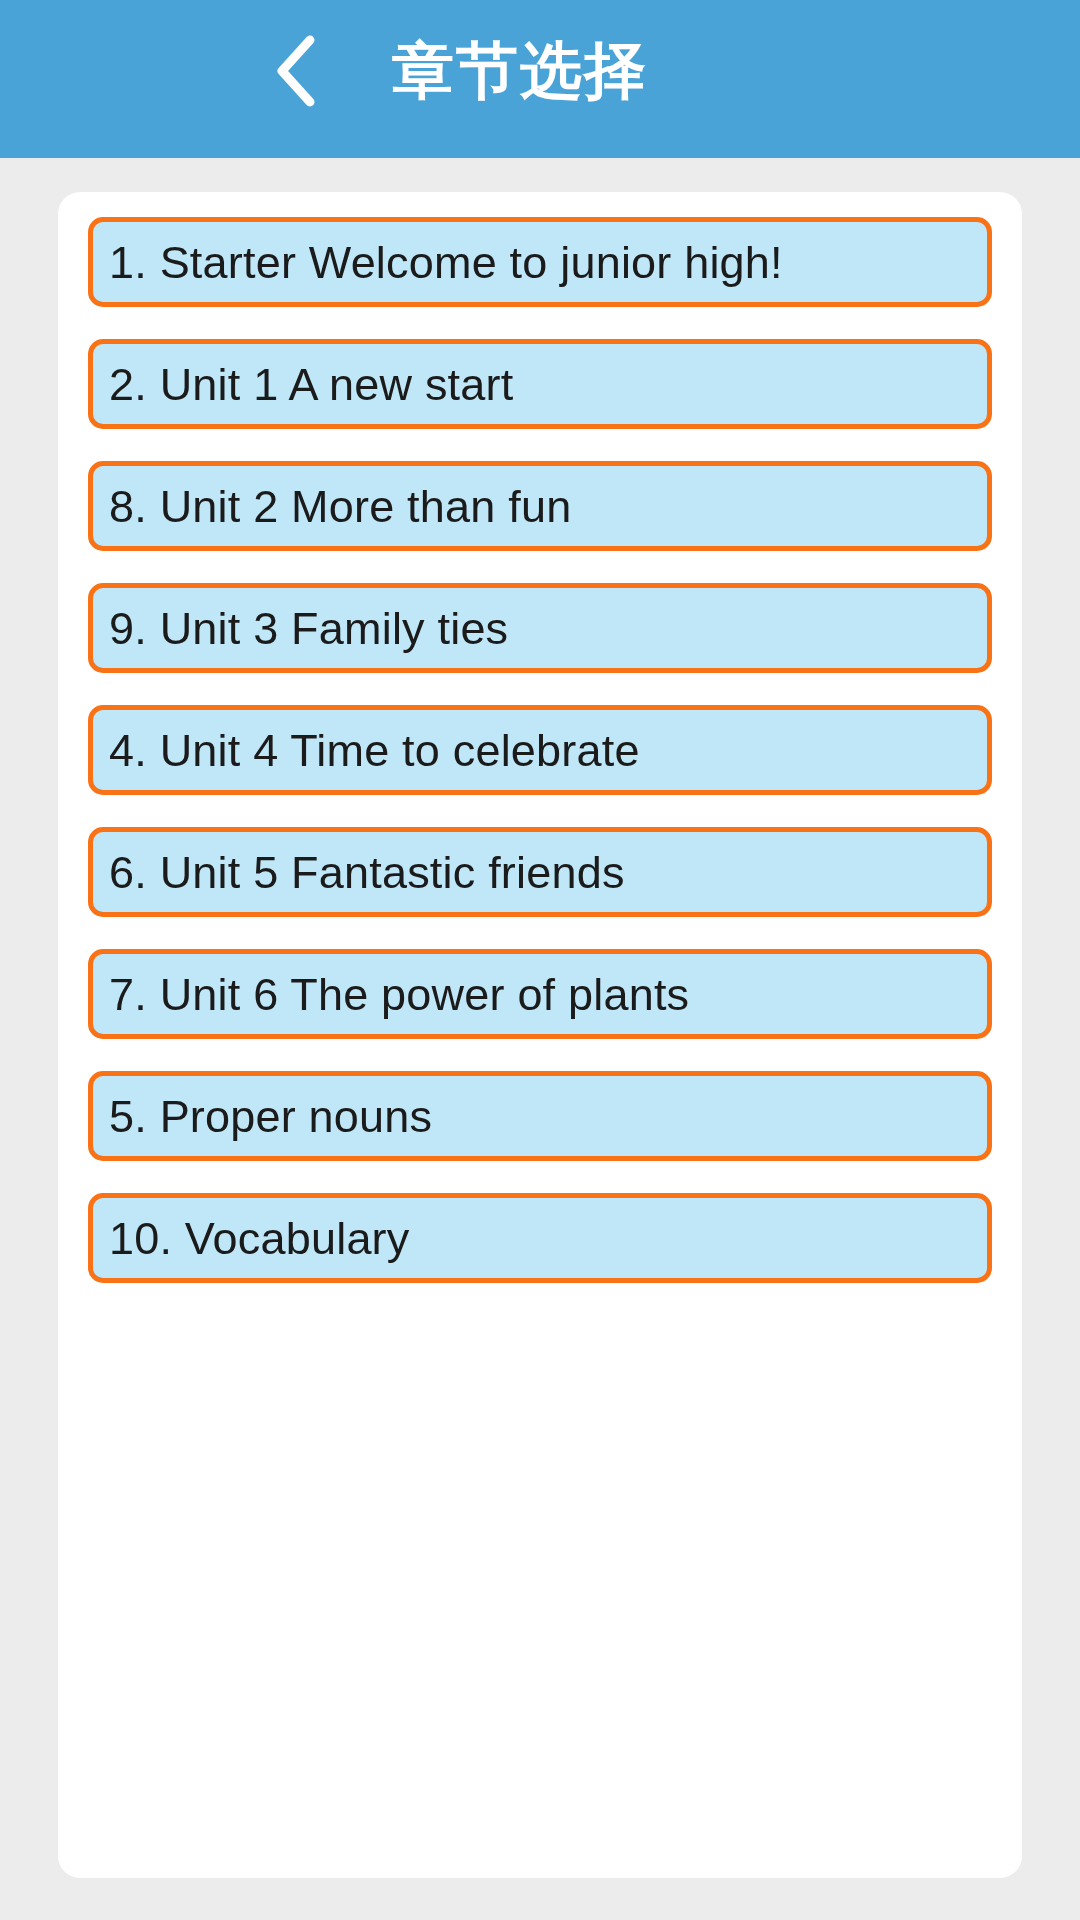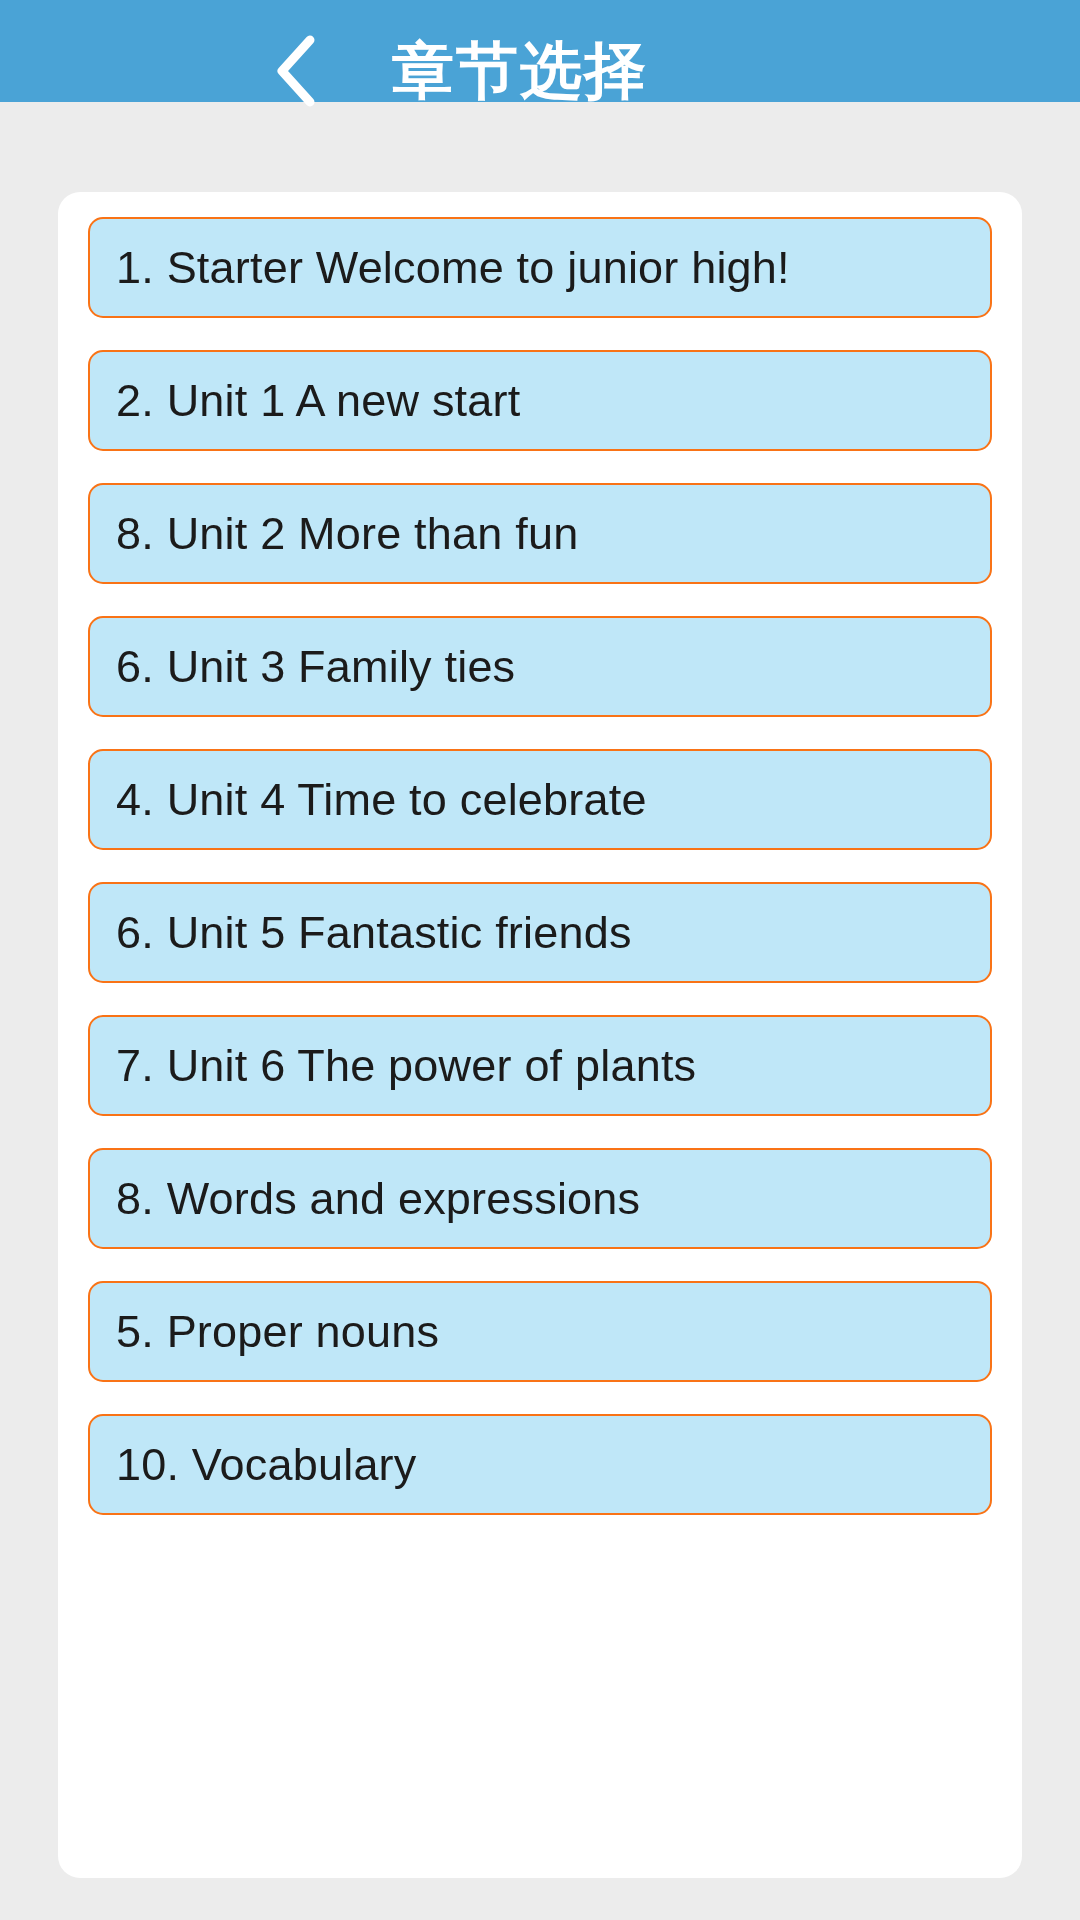--- a/index.html
+++ b/index.html
@@ -13,21 +13,21 @@
     font-family: "Liberation Sans", sans-serif;
     overflow: hidden;
   }
 
   
   .appbar {
     position: absolute;
     left: 0;
     top: 0;
     width: 1080px;
-    height: 102px;
+    height: 158px;
     background: #4aa3d6;
     display: flex;
     align-items: center;
   }
   .back-btn {
     position: absolute;
     left: 240px;
     top: 21px;
     width: 110px;
     height: 100px;
@@ -66,27 +66,27 @@
   }
 
   .chapter-list {
     display: block;
   }
 
   .chapter-item {
     position: relative;
     display: flex;
     align-items: center;
-    height: 101px;
+    height: 90px;
     margin-bottom: 32px;
     background: #bfe7f8;
-    border: 2px solid #f97316;
+    border: 5px solid #f97316;
     border-radius: 15px;
     box-sizing: border-box;
-    padding-left: 26px;
+    padding-left: 16px;
     cursor: pointer;
   }
   .chapter-item:last-child {
     margin-bottom: 8px;
   }
   .chapter-label {
     font-size: 45px;
     color: #1b1b1b;
     line-height: 1;
     white-space: nowrap;
@@ -112,34 +112,31 @@
     <div class="chapter-item">
       <span class="chapter-label">1. Starter Welcome to junior high!</span>
     </div>
     <div class="chapter-item">
       <span class="chapter-label">2. Unit 1 A new start</span>
     </div>
     <div class="chapter-item">
       <span class="chapter-label">8. Unit 2 More than fun</span>
     </div>
     <div class="chapter-item">
-      <span class="chapter-label">6. Unit 3 Family ties</span>
+      <span class="chapter-label">9. Unit 3 Family ties</span>
     </div>
     <div class="chapter-item">
       <span class="chapter-label">4. Unit 4 Time to celebrate</span>
     </div>
     <div class="chapter-item">
       <span class="chapter-label">6. Unit 5 Fantastic friends</span>
     </div>
     <div class="chapter-item">
       <span class="chapter-label">7. Unit 6 The power of plants</span>
     </div>
     <div class="chapter-item">
-      <span class="chapter-label">8. Words and expressions</span>
-    </div>
-    <div class="chapter-item">
       <span class="chapter-label">5. Proper nouns</span>
     </div>
     <div class="chapter-item">
       <span class="chapter-label">10. Vocabulary</span>
     </div>
   </div>
 </div>
 
 </body></html>

